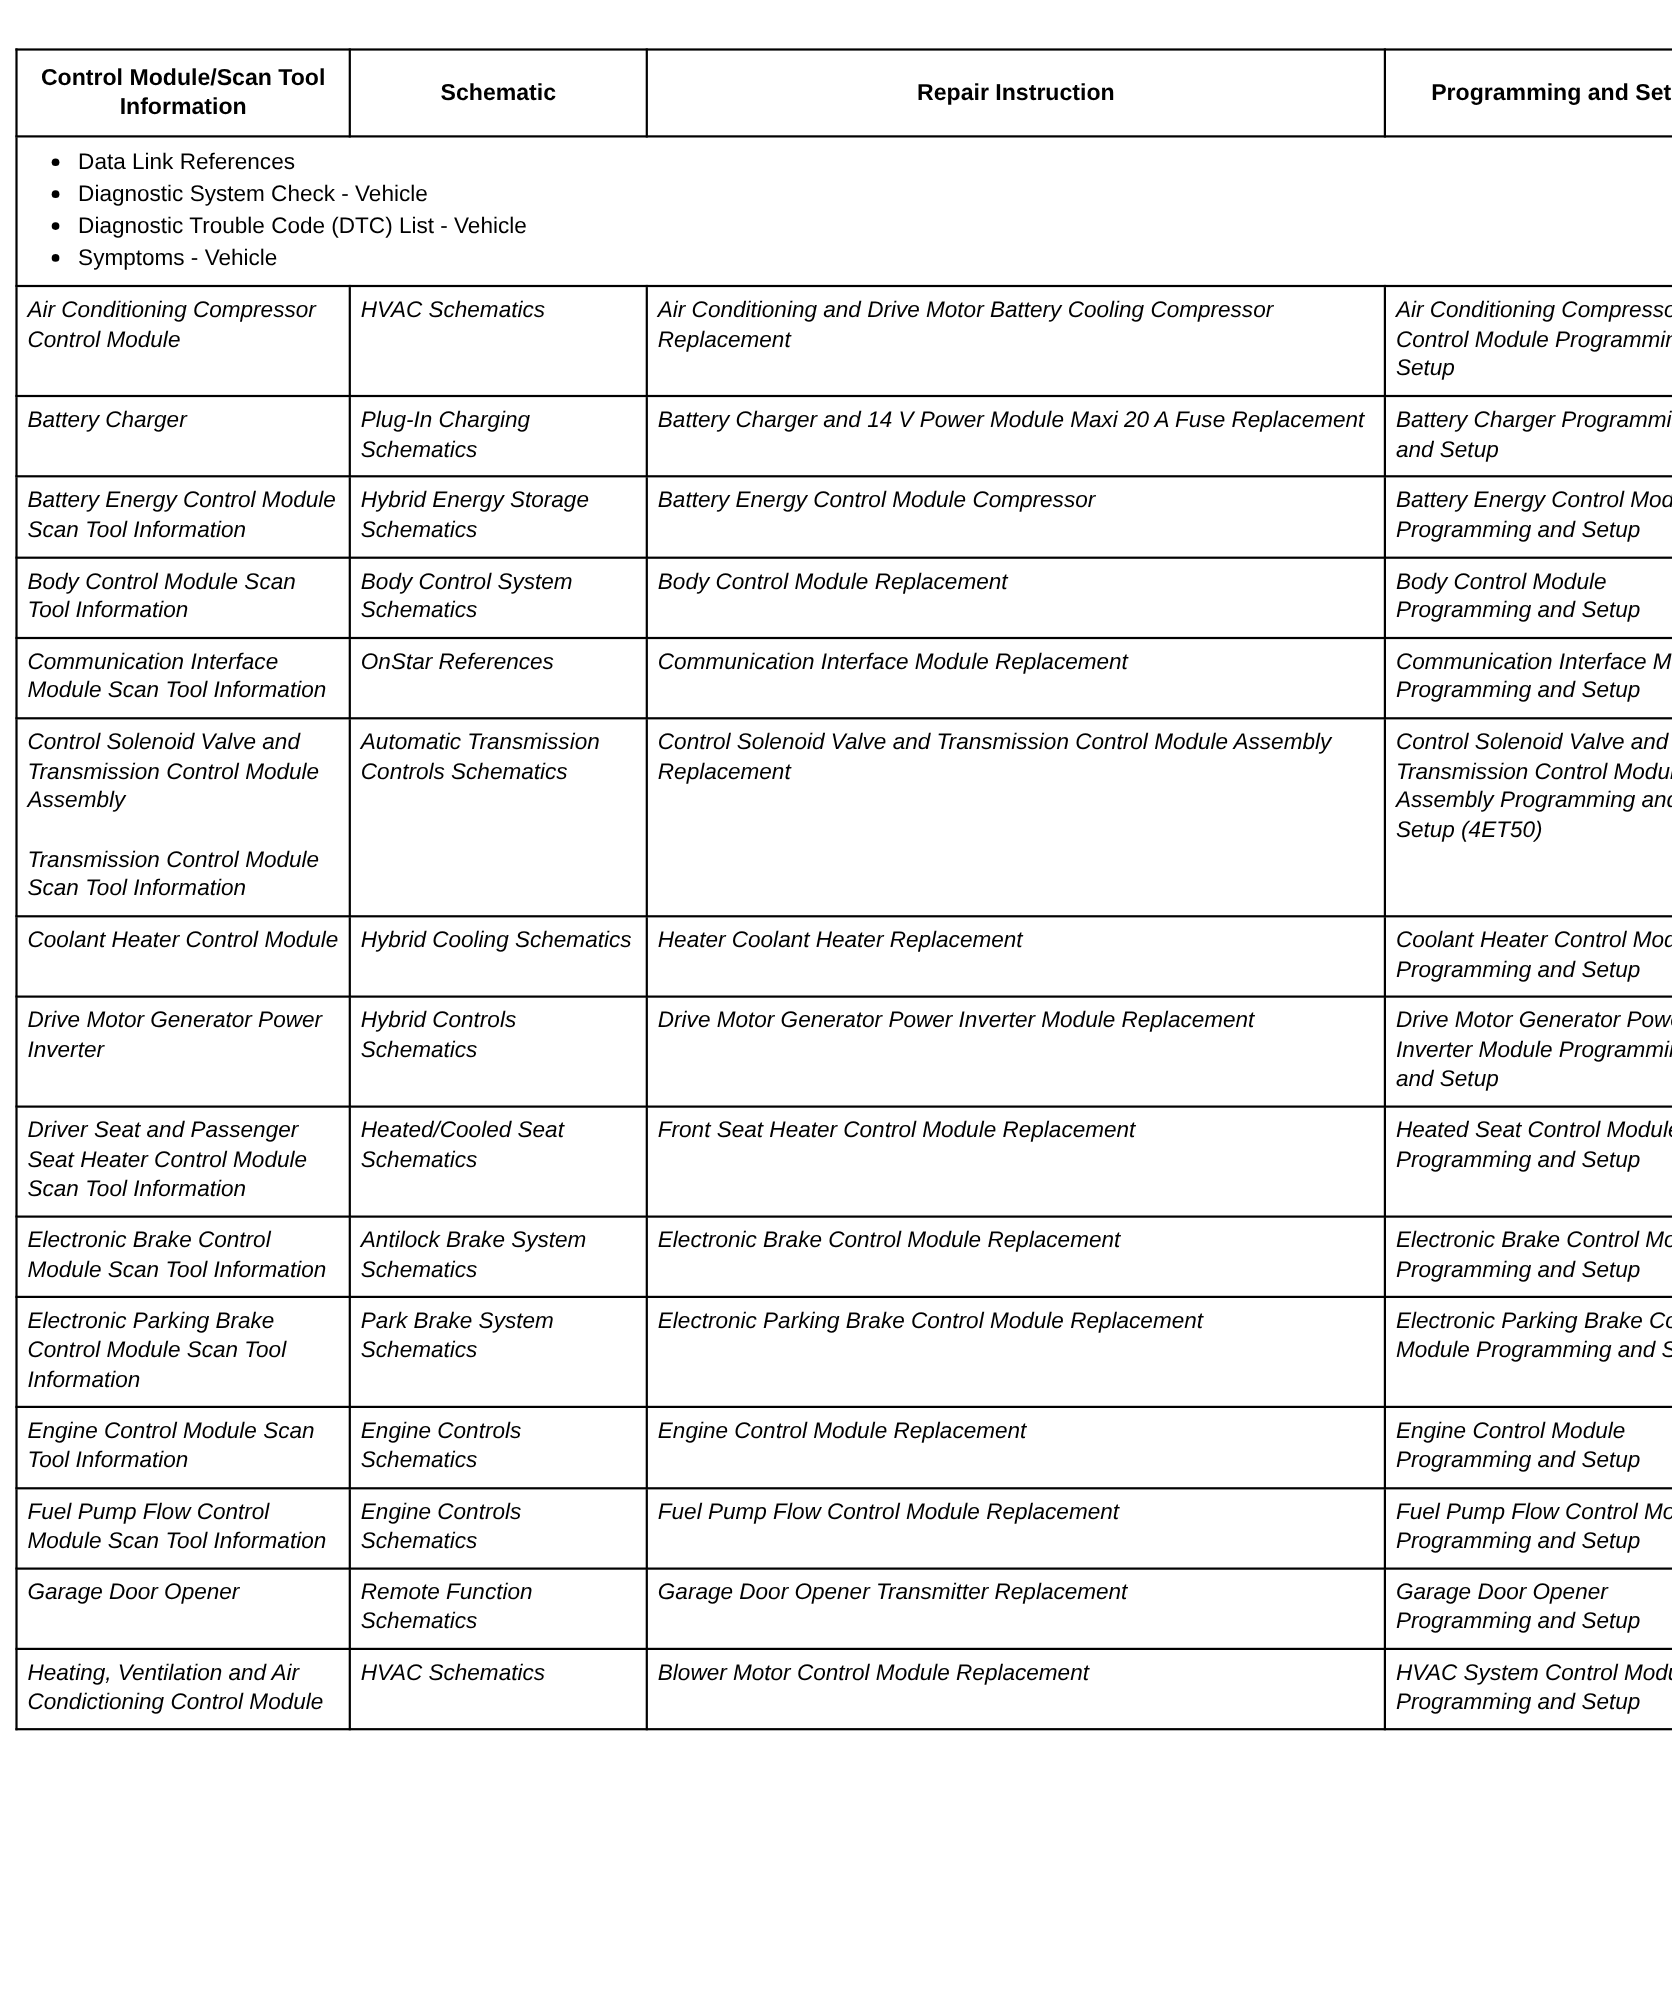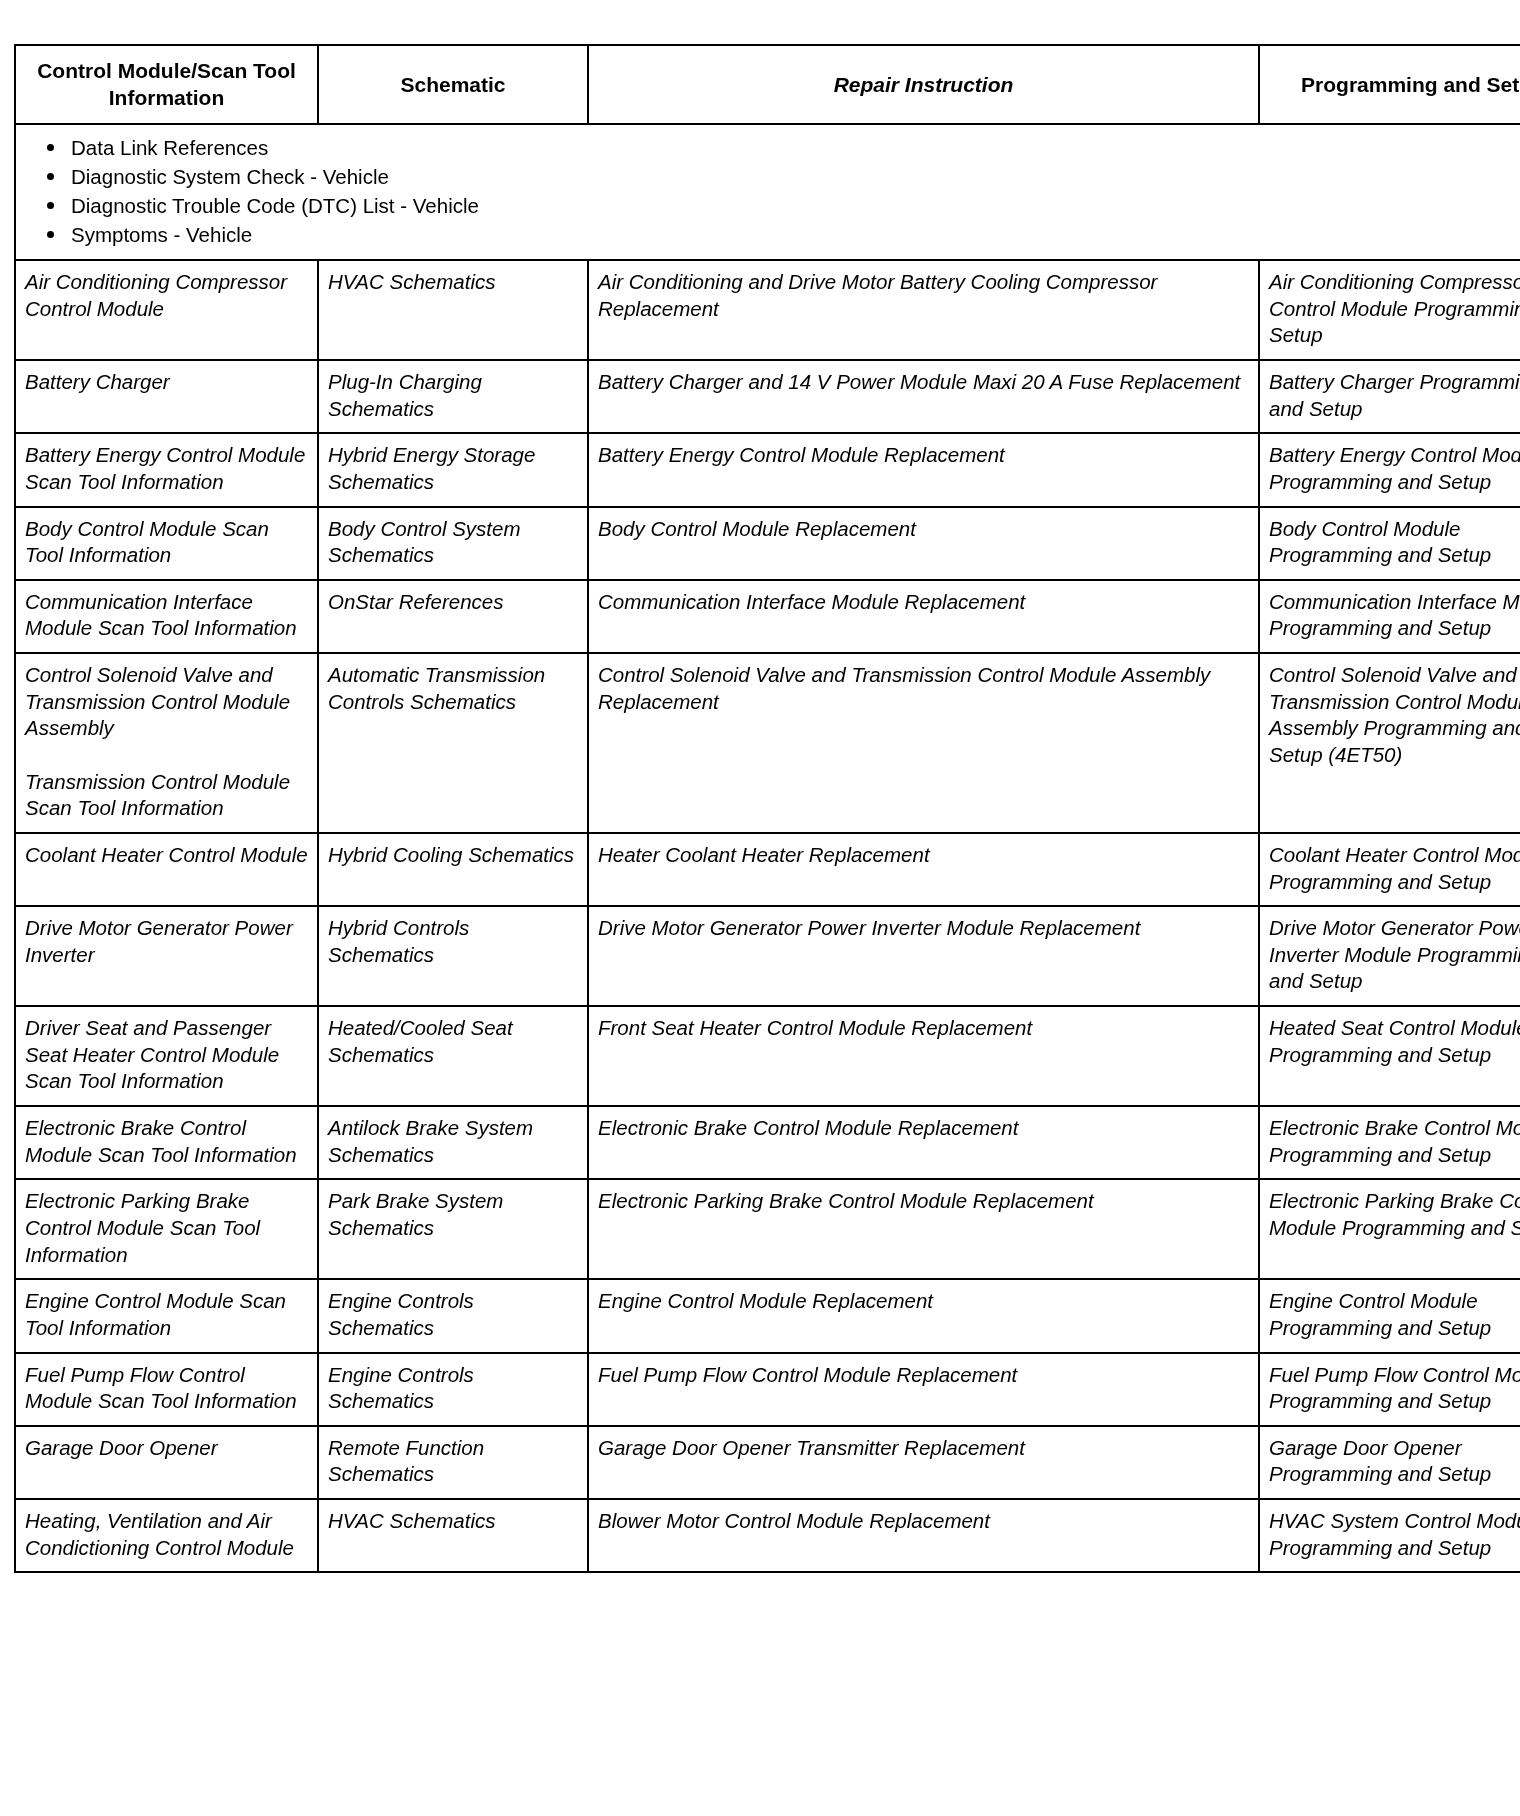--- a/index.html
+++ b/index.html
@@ -35,21 +35,21 @@
   table.doc-table th {
     text-align: center;
     font-weight: bold;
     font-size: 21px;
     padding-top: 11px;
     padding-bottom: 11px;
     vertical-align: middle;
   }
   th.col-a { width: 283px; }
   th.col-b { width: 250px; }
-  th.col-c { width: 651px; font-style: italic; }
+  th.col-c { width: 651px; }
   th.col-d { width: 308px; }
 
   td.cell { white-space: pre-line; font-style: italic; }
 
   .bullet-cell {
     padding: 9px 9px 12px 9px;
   }
   ul.bullets {
     margin: 0;
     padding: 0;
@@ -105,21 +105,21 @@
       </tr>
       <tr>
         <td class="cell">Battery Charger</td>
         <td class="cell">Plug-In Charging Schematics</td>
         <td class="cell">Battery Charger and 14 V Power Module Maxi 20 A Fuse Replacement</td>
         <td class="cell">Battery Charger Programming and Setup</td>
       </tr>
       <tr>
         <td class="cell">Battery Energy Control Module Scan Tool Information</td>
         <td class="cell">Hybrid Energy Storage Schematics</td>
-        <td class="cell">Battery Energy Control Module Replacement</td>
+        <td class="cell">Battery Energy Control Module Compressor</td>
         <td class="cell">Battery Energy Control Module Programming and Setup</td>
       </tr>
       <tr>
         <td class="cell">Body Control Module Scan Tool Information</td>
         <td class="cell">Body Control System Schematics</td>
         <td class="cell">Body Control Module Replacement</td>
         <td class="cell">Body Control Module Programming and Setup</td>
       </tr>
       <tr>
         <td class="cell">Communication Interface Module Scan Tool Information</td>

